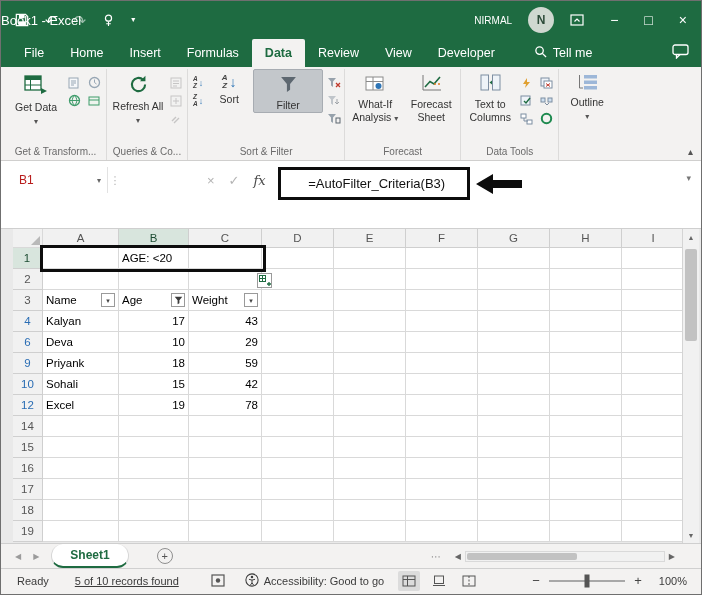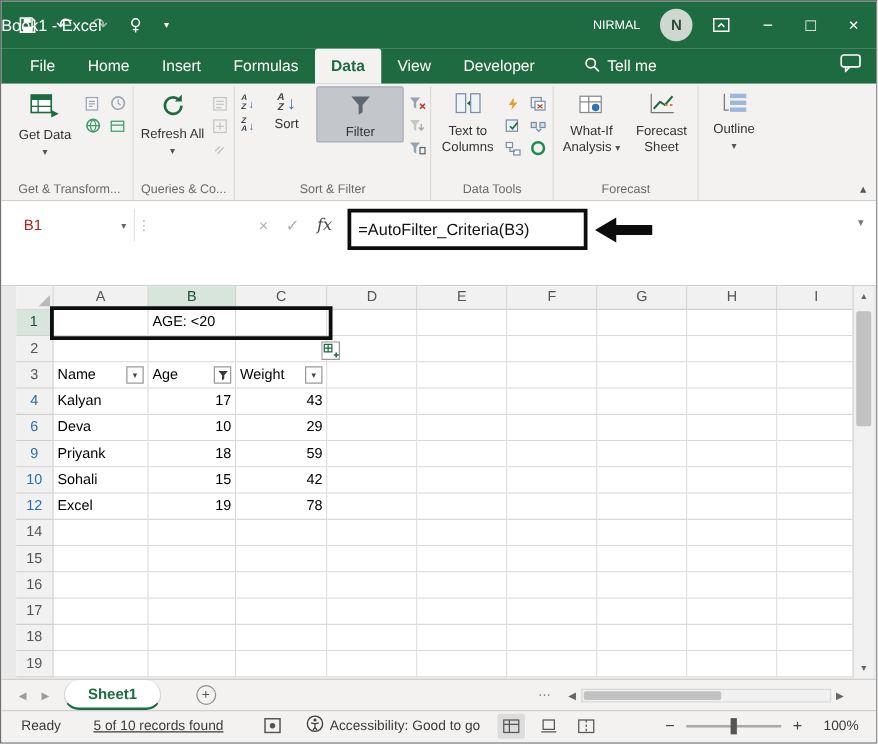--- a/index.html
+++ b/index.html
@@ -48,21 +48,21 @@
 
   
   .formulabar{position:absolute;top:160px;left:0;width:100%;height:68px;background:#fff;border-bottom:1px solid #cfcfcf;display:flex;align-items:flex-start;padding:6px 10px 0 12px;}
   .namebox{width:95px;height:26px;display:flex;align-items:center;border-right:1px solid #e2e2e2;cursor:pointer;}
   .nb-text{flex:1;font-size:12px;color:#b91c1c;padding-left:6px;}
   .nb-chev{font-size:8px;color:#666;padding-right:6px;}
   .fb-sizer{width:14px;height:26px;display:flex;align-items:center;justify-content:center;font-size:11px;color:#b5b5b5;cursor:col-resize;}
   .fb-icons{margin-left:85px;display:flex;align-items:center;gap:14px;height:26px;}
   .fbi{font-size:13px;color:#b3b3b3;cursor:pointer;}
   .fbi.fx{font-family:"DejaVu Serif",serif;font-style:italic;font-size:13px;color:#4a4a4a;}
-  .formula-box{margin-left:12px;width:192px;height:33px;border:3px solid #0d0d0d;display:flex;align-items:center;background:#fff;}
+  .formula-box{margin-left:12px;width:192px;height:33px;border:3px solid #0d0d0d;display:flex;align-items:center;background:#fff;justify-content:center;}
   .formula-text{font-size:13px;color:#111;padding-left:6px;white-space:nowrap;cursor:text;}
   .anno-arrow{margin-left:6px;margin-top:5px;}
   .fb-expand{margin-left:auto;font-size:9px;color:#777;padding-top:6px;cursor:pointer;}
 
   
   .sheetarea{position:absolute;top:228px;left:0;width:100%;height:314px;background:#e9e9e9;}
   .grid{position:absolute;left:12px;top:0;display:grid;background:#fff;
         grid-template-columns:30px 76px 70px 73px 72px 72px 72px 72px 72px 63px;
         grid-template-rows:19px repeat(14,21px);}
   .gcell{border-right:1px solid #d9d9d9;border-bottom:1px solid #d9d9d9;font-size:11.5px;display:flex;align-items:center;overflow:hidden;background:#fff;cursor:cell;}
@@ -154,20 +154,21 @@
     </div>
   </div>
 
   <div class="tabrow">
     <div id="ribbon-tabs" style="display:flex;align-items:stretch;">
         <div class="rtab">File</div>
         <div class="rtab">Home</div>
         <div class="rtab">Insert</div>
         <div class="rtab">Formulas</div>
         <div class="rtab active">Data</div>
+        <div class="rtab">Review</div>
         <div class="rtab">View</div>
         <div class="rtab">Developer</div>
       </div>
     <div class="tellme">
       <span>
         <svg width="13" height="13" viewBox="0 0 14 14">
             <circle cx="6" cy="6" r="4" fill="none" stroke="#fff" stroke-width="1.4"></circle>
             <path d="M9 9l4 4" stroke="#fff" stroke-width="1.4"></path>
           </svg>
       </span>
@@ -317,20 +318,46 @@
                 <rect x="9" y="5" width="4" height="5" fill="none" stroke="#5d6770"></rect>
               </svg>
             </span>
         </div>
       </div>
       <div class="rgroup-label">Sort &amp; Filter</div>
     </div>
 
     <div class="rgroup">
       <div class="rgroup-body">
+        <div class="bigbtn" style="width:54px">
+          <span>
+            <svg width="20" height="19" viewBox="0 0 20 19">
+                <rect x="1" y="3" width="17" height="13" fill="#fff" stroke="#8a8a8a"></rect>
+                <path d="M1 7.5h17M8 3v13" stroke="#8a8a8a"></path>
+                <circle cx="13.5" cy="12" r="3" fill="#2e75b6"></circle>
+              </svg>
+          </span>
+          <span class="lbl"><span>What-If Analysis</span> <span class="chev">▾</span></span>
+        </div>
+        <div class="bigbtn" style="width:52px">
+          <span>
+            <svg width="21" height="19" viewBox="0 0 21 19">
+                <path d="M2 1v15h18" stroke="#777" fill="none"></path>
+                <polyline points="4,13 9,7.5 13,10 19,3" fill="none" stroke="#1e6b41" stroke-width="1.6"></polyline>
+                <polyline points="13,10 19,10" fill="none" stroke="#e07c24" stroke-width="1.6" stroke-dasharray="2 2"></polyline>
+              </svg>
+          </span>
+          <span class="lbl">Forecast Sheet</span>
+        </div>
+      </div>
+      <div class="rgroup-label">Forecast</div>
+    </div>
+
+    <div class="rgroup">
+      <div class="rgroup-body">
         <div class="bigbtn" style="width:52px">
           <span>
             <svg width="21" height="19" viewBox="0 0 21 19">
                 <rect x="1" y="1" width="7.5" height="15" fill="#eef3f8" stroke="#7d8ea2"></rect>
                 <rect x="12.5" y="1" width="7.5" height="15" fill="#eef3f8" stroke="#7d8ea2"></rect>
                 <path d="M9.5 8.5l2.5-2v4z" fill="#1e6b41"></path>
               </svg>
           </span>
           <span class="lbl">Text to Columns</span>
         </div>
@@ -368,46 +395,20 @@
               </svg>
             </span>
           <span class="si">
               <svg width="13" height="13">
                 <circle cx="6.5" cy="6.5" r="4.7" fill="none" stroke="#1e8a4f" stroke-width="2"></circle>
               </svg>
             </span>
         </div>
       </div>
       <div class="rgroup-label">Data Tools</div>
-    </div>
-
-    <div class="rgroup">
-      <div class="rgroup-body">
-        <div class="bigbtn" style="width:54px">
-          <span>
-            <svg width="20" height="19" viewBox="0 0 20 19">
-                <rect x="1" y="3" width="17" height="13" fill="#fff" stroke="#8a8a8a"></rect>
-                <path d="M1 7.5h17M8 3v13" stroke="#8a8a8a"></path>
-                <circle cx="13.5" cy="12" r="3" fill="#2e75b6"></circle>
-              </svg>
-          </span>
-          <span class="lbl"><span>What-If Analysis</span> <span class="chev">▾</span></span>
-        </div>
-        <div class="bigbtn" style="width:52px">
-          <span>
-            <svg width="21" height="19" viewBox="0 0 21 19">
-                <path d="M2 1v15h18" stroke="#777" fill="none"></path>
-                <polyline points="4,13 9,7.5 13,10 19,3" fill="none" stroke="#1e6b41" stroke-width="1.6"></polyline>
-                <polyline points="13,10 19,10" fill="none" stroke="#e07c24" stroke-width="1.6" stroke-dasharray="2 2"></polyline>
-              </svg>
-          </span>
-          <span class="lbl">Forecast Sheet</span>
-        </div>
-      </div>
-      <div class="rgroup-label">Forecast</div>
     </div>
 
     <div class="rgroup" style="border-right:none">
       <div class="rgroup-body">
         <div class="bigbtn" style="width:50px">
           <span>
             <svg width="21" height="17" viewBox="0 0 21 17">
                 <rect x="7" y="1" width="13" height="3.5" fill="#9db7d8"></rect>
                 <rect x="7" y="6.5" width="13" height="3.5" fill="#9db7d8"></rect>
                 <rect x="7" y="12" width="13" height="3.5" fill="#9db7d8"></rect>

